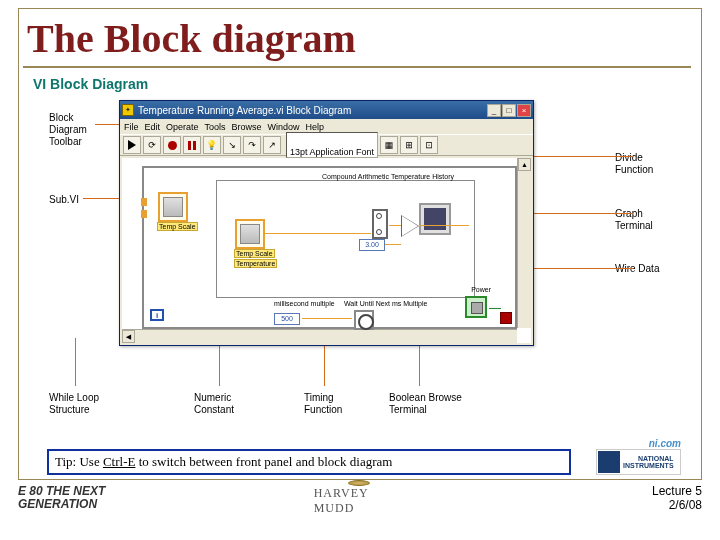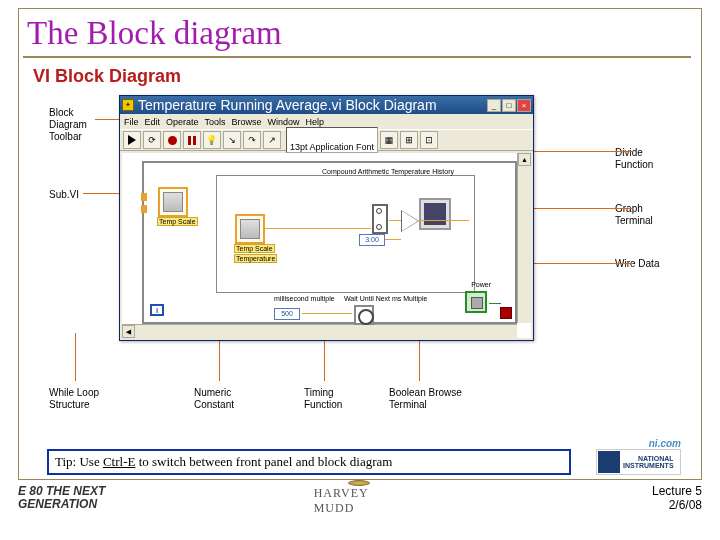--- a/index.html
+++ b/index.html
@@ -1,39 +1,39 @@
 <!DOCTYPE html>
 <html><head>
 <meta charset="utf-8">
 <style>
 *{margin:0;padding:0;box-sizing:border-box;}
 body{width:720px;height:540px;background:#fff;font-family:Arial,sans-serif;position:relative;overflow:hidden;}
 .slide-frame{position:absolute;left:18px;top:8px;right:18px;bottom:60px;border:1px solid #998855;}
-.slide-title{font-family:'Times New Roman',serif;font-size:33px;font-weight:normal;color:#a21caf;padding:6px 0 4px 8px;}
+.slide-title{font-family:'Times New Roman',serif;font-size:40px;font-weight:bold;color:#7f1d1d;padding:6px 0 4px 8px;}
 .hr{border:none;border-top:2px solid #998855;margin:0 10px 0 4px;}
-.sub-title{font-family:Arial,sans-serif;font-size:18px;font-weight:bold;color:#b91c1c;margin:8px 0 6px 14px;}
+.sub-title{font-family:Arial,sans-serif;font-size:14px;font-weight:bold;color:#0f766e;margin:8px 0 6px 14px;}
 .content{position:relative;height:310px;}
 
 
 .lbl{position:absolute;font-size:10px;color:#000;line-height:1.2;}
 .lbl-l1{left:30px;top:14px;width:55px;}
 .lbl-l2{left:30px;top:96px;width:50px;}
 .lbl-r1{right:34px;top:54px;width:52px;}
 .lbl-r2{right:34px;top:110px;width:52px;}
 .lbl-r3{right:34px;top:165px;width:52px;}
 .lbl-b1{left:30px;bottom:-8px;width:60px;}
 .lbl-b2{left:175px;bottom:-8px;width:55px;}
 .lbl-b3{left:285px;bottom:-8px;width:50px;}
 .lbl-b4{left:370px;bottom:-8px;width:80px;}
 
 
 .win{position:absolute;left:100px;top:2px;width:415px;background:#ece9d8;border:1px solid #0a246a;box-shadow:1px 1px 3px rgba(0,0,0,0.3);}
 .tb{background:linear-gradient(#3a6ea5,#1e4c8a);height:18px;display:flex;align-items:center;padding:0 2px;}
 .tb-icon{width:12px;height:12px;background:#f0c800;border:1px solid #7a6400;margin-right:4px;font-size:7px;text-align:center;line-height:10px;color:#333;}
-.tb-title{color:#fff;font-size:14px;flex:1;}
+.tb-title{color:#fff;font-size:10px;flex:1;}
 .tb-btns{display:flex;gap:1px;}
 .tb-btn{width:14px;height:13px;background:#ece9d8;border:1px solid #aca899;font-size:8px;text-align:center;line-height:11px;}
 .tb-btn.close{background:#e04343;color:#fff;}
 .menu{background:#ece9d8;height:15px;display:flex;align-items:center;padding:0 4px;gap:6px;font-size:9px;color:#000;}
 .tbar{background:#ece9d8;height:22px;border-top:1px solid #fff;border-bottom:1px solid #aca899;display:flex;align-items:center;padding:0 3px;gap:2px;}
 .tbn{width:18px;height:18px;border:1px solid #aca899;background:#f5f2e7;font-size:9px;text-align:center;line-height:16px;position:relative;}
 .tbn.run:before{content:'';position:absolute;left:4px;top:3px;border-left:8px solid #000;border-top:5px solid transparent;border-bottom:5px solid transparent;}
 .tbn.pause:before,.tbn.pause:after{content:'';position:absolute;top:4px;width:3px;height:9px;background:#a00;}
 .tbn.pause:before{left:4px;}.tbn.pause:after{right:4px;}
 .tbn.stop:before{content:'';position:absolute;left:4px;top:4px;width:9px;height:9px;background:#a00;border-radius:50%;}

